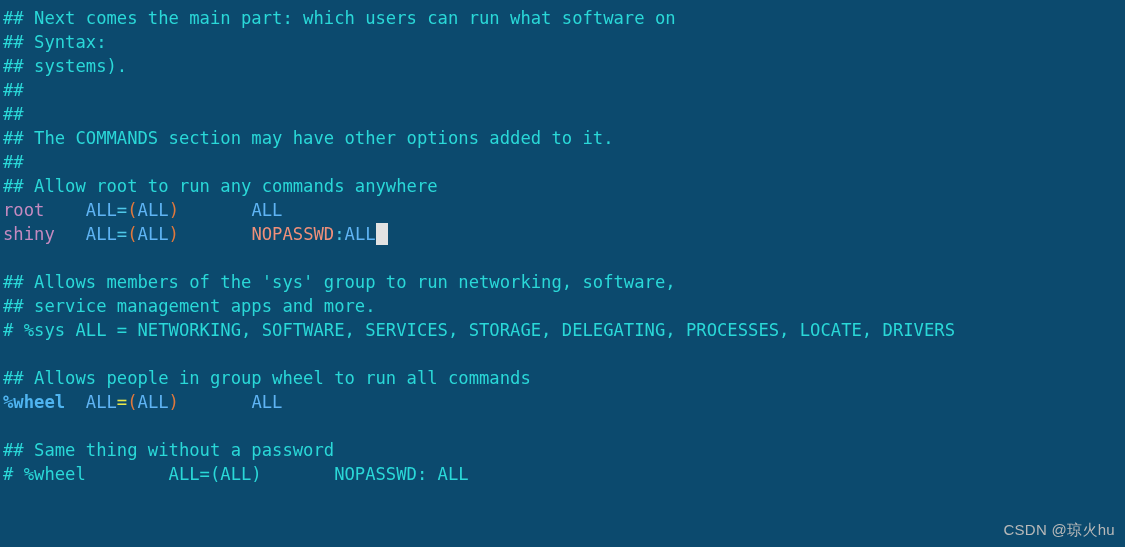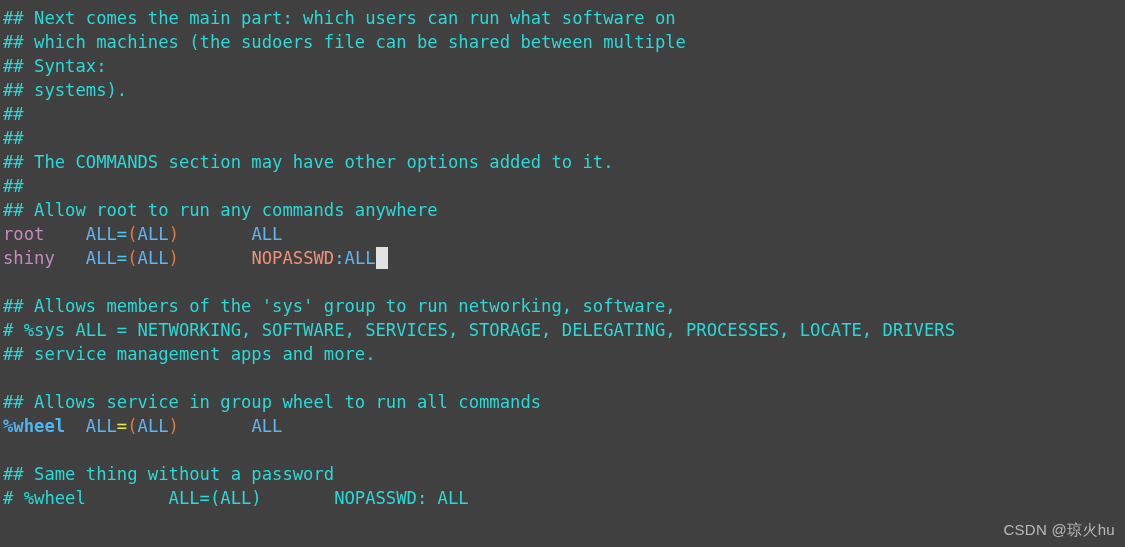--- a/index.html
+++ b/index.html
@@ -12,21 +12,21 @@
 
   body {
     background: #1d1e1e;
     font-family: "DejaVu Sans Mono", "Liberation Mono", monospace;
   }
 
   #terminal {
     position: relative;
     width: 1125px;
     height: 547px;
-    background: #404040;
+    background: #0c4a6e;
     padding: 6px 0 0 3px;
   }
 
   .line {
     height: 24px;
     line-height: 24px;
     font-size: 17.2px;
     letter-spacing: 0px;
     white-space: pre;
     color: #2ad8d8;
@@ -60,35 +60,34 @@
     color: #b9b9b9;
     letter-spacing: 0.3px;
   }
 </style>
 </head>
 <body>
 
 <div id="terminal">
   <div id="lines-container">
       <div class="line"><span class="c-comment">## Next comes the main part: which users can run what software on</span></div>
-      <div class="line"><span class="c-comment">## which machines (the sudoers file can be shared between multiple</span></div>
       <div class="line"><span class="c-comment">## Syntax:</span></div>
       <div class="line"><span class="c-comment">## systems).</span></div>
       <div class="line"><span class="c-comment">##</span></div>
       <div class="line"><span class="c-comment">##</span></div>
       <div class="line"><span class="c-comment">## The COMMANDS section may have other options added to it.</span></div>
       <div class="line"><span class="c-comment">##</span></div>
       <div class="line"><span class="c-comment">## Allow root to run any commands anywhere</span></div>
       <div class="line"><span class="c-user">root</span><span class="c-comment">    </span><span class="c-all">ALL</span><span class="c-eq-cyan">=</span><span class="c-paren">(</span><span class="c-all">ALL</span><span class="c-paren">)</span><span class="c-comment">       </span><span class="c-all">ALL</span></div>
       <div class="line"><span class="c-user">shiny</span><span class="c-comment">   </span><span class="c-all">ALL</span><span class="c-eq-cyan">=</span><span class="c-paren">(</span><span class="c-all">ALL</span><span class="c-paren">)</span><span class="c-comment">       </span><span class="c-nopasswd">NOPASSWD</span><span class="c-colon">:</span><span class="c-all">ALL</span><span class="cursor"></span></div>
       <div class="line">&nbsp;</div>
       <div class="line"><span class="c-comment">## Allows members of the 'sys' group to run networking, software,</span></div>
+      <div class="line"><span class="c-comment">## service management apps and more.</span></div>
       <div class="line"><span class="c-comment"># %sys ALL = NETWORKING, SOFTWARE, SERVICES, STORAGE, DELEGATING, PROCESSES, LOCATE, DRIVERS</span></div>
-      <div class="line"><span class="c-comment">## service management apps and more.</span></div>
       <div class="line">&nbsp;</div>
-      <div class="line"><span class="c-comment">## Allows service in group wheel to run all commands</span></div>
+      <div class="line"><span class="c-comment">## Allows people in group wheel to run all commands</span></div>
       <div class="line"><span class="c-group">%wheel</span><span class="c-comment">  </span><span class="c-all">ALL</span><span class="c-eq-yellow">=</span><span class="c-paren">(</span><span class="c-all">ALL</span><span class="c-paren">)</span><span class="c-comment">       </span><span class="c-all">ALL</span></div>
       <div class="line">&nbsp;</div>
       <div class="line"><span class="c-comment">## Same thing without a password</span></div>
       <div class="line"><span class="c-comment"># %wheel        ALL=(ALL)       NOPASSWD: ALL</span></div>
     </div>
   <div id="watermark">CSDN @琼火hu</div>
 </div>
 
 </body></html>

